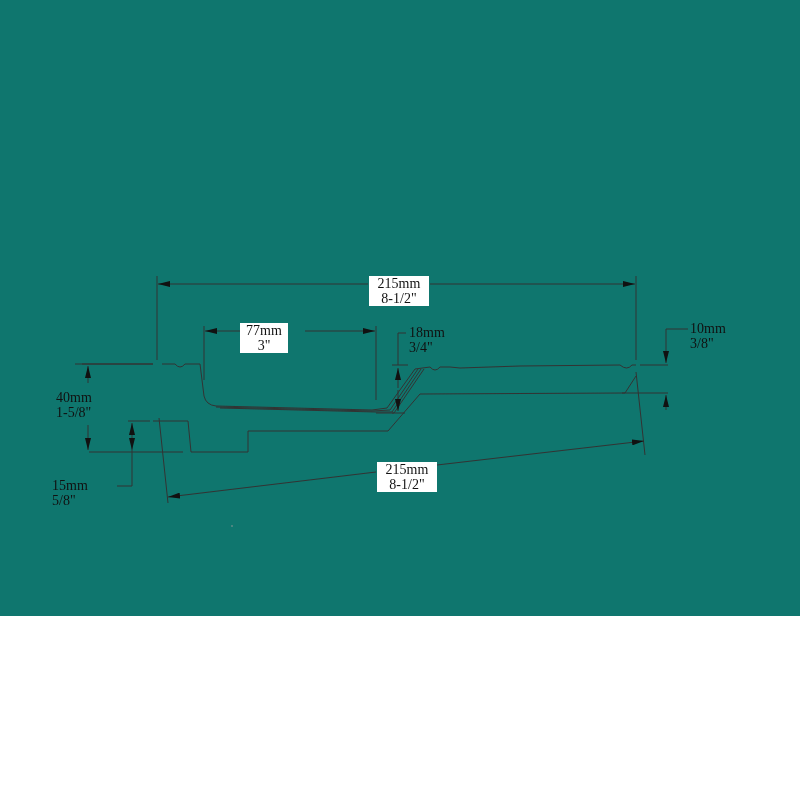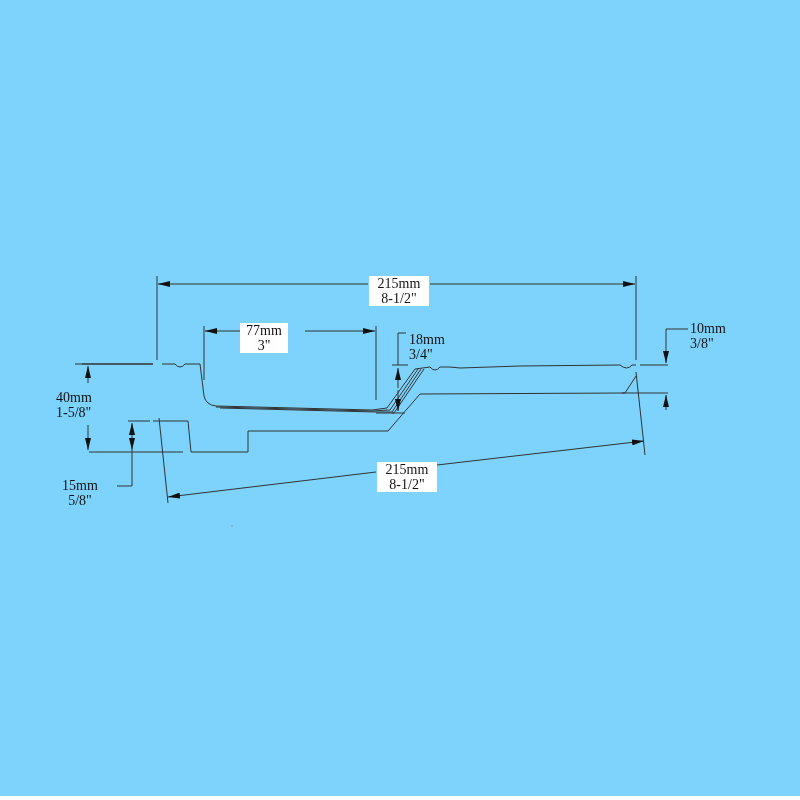--- a/index.html
+++ b/index.html
@@ -1,19 +1,19 @@
 <!DOCTYPE html>
 <html><head>
 <meta charset="utf-8">
 <style>
   html, body { margin: 0; padding: 0; background: #ffffff; }
-  #canvas { position: relative; width: 800px; height: 796px; background: #7dd3fc; overflow: hidden; }
+  #canvas { position: relative; width: 800px; height: 616px; background: #0f766e; overflow: hidden; }
   svg { position: absolute; left: 0; top: 0; }
   .dim-text { position: absolute; font-family: "Liberation Serif", serif; font-size: 14px; color: #111; line-height: 15px; text-align: center; background: #fff; white-space: nowrap; }
-  .dim-text.left { text-align: center; background: transparent; }
+  .dim-text.left { text-align: left; background: transparent; }
   .dim-text.right { text-align: left; background: transparent; }
 </style>
 </head>
 <body>
 
 <div id="canvas">
   <svg width="800" height="800" viewBox="0 0 800 800">
     <defs>
       <marker id="arr" markerWidth="12" markerHeight="6" refX="12" refY="3" orient="auto-start-reverse" markerUnits="userSpaceOnUse">
         <path d="M0,0 L12,3 L0,6 Z" fill="#111"></path>
@@ -72,21 +72,21 @@
   <div class="dim-text" style="left:369px;top:276px;width:60px;">
     <div>215mm</div>
     <div>8-1/2"</div>
   </div>
 
   <div class="dim-text" style="left:240px;top:323px;width:48px;">
     <div>77mm</div>
     <div>3"</div>
   </div>
 
-  <div class="dim-text right" style="left:409px;top:332px;">
+  <div class="dim-text right" style="left:409px;top:325px;">
     <div>18mm</div>
     <div>3/4"</div>
   </div>
 
   <div class="dim-text right" style="left:690px;top:321px;">
     <div>10mm</div>
     <div>3/8"</div>
   </div>
 
   <div class="dim-text" style="left:56px;top:390px;width:60px;text-align:left;background:transparent;">

